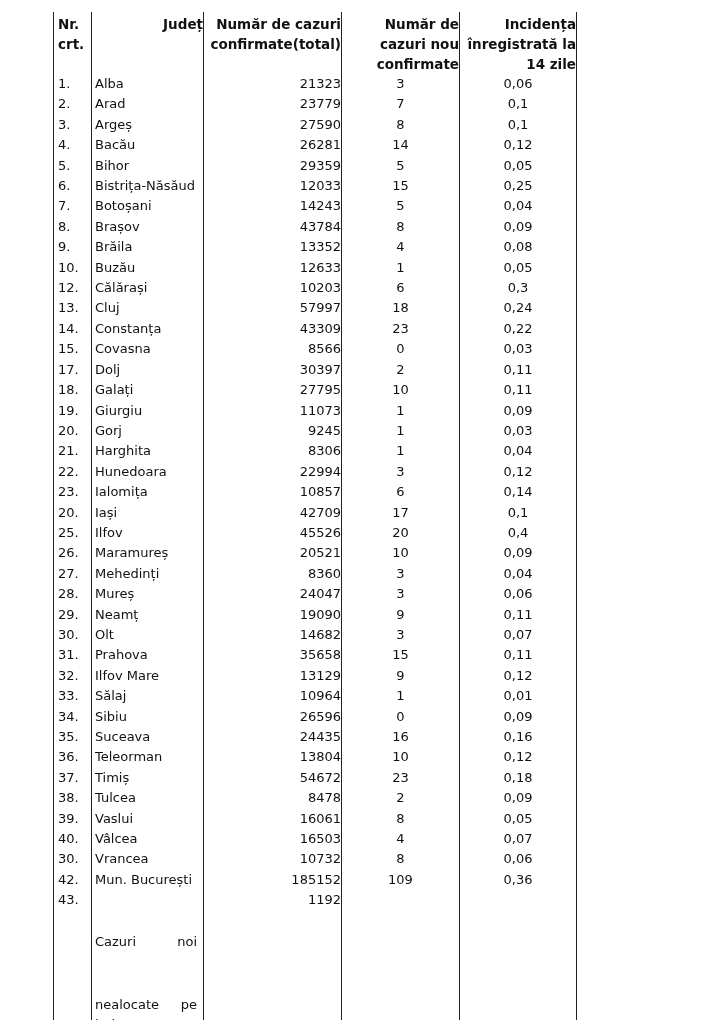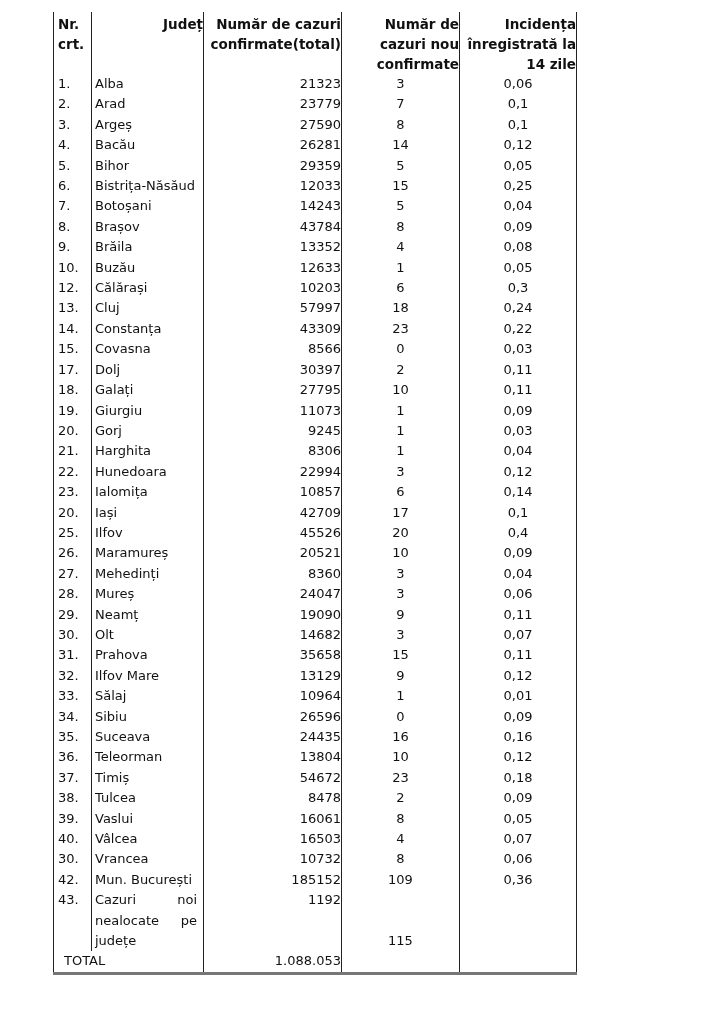--- a/index.html
+++ b/index.html
@@ -7,21 +7,21 @@
          font-family: "DejaVu Sans", sans-serif; color: #111; }
   .tbl { position: absolute; left: 53px; top: 12px; border-collapse: collapse; table-layout: fixed; }
   .tbl td, .tbl th { border-left: 1.5px solid #222; border-right: 1.5px solid #222; padding: 0; font-size: 13px; line-height: 20.4px; height: 20.4px; vertical-align: top; }
   .tbl th { font-weight: bold; font-size: 13.5px; line-height: 20px; text-align: right; padding-top: 2px; height: 59px; }
   .c1 { width: 33px; padding-left: 4px !important; text-align: left; }
   .c2 { width: 108px; padding-left: 3px !important; text-align: left; }
   .c3 { width: 137px; text-align: right; }
   .c4 { width: 117px; text-align: center; }
   .c5 { width: 116px; text-align: center; }
   .tbl th.c1 { text-align: left; }
-  .note-cell { text-align: justify; text-align-last: justify; }
+  .note-cell { text-align: justify; text-align-last: justify; margin-top: 42px; }
   .total-row td { border-bottom: 3px solid #777; font-weight: normal; }
   .total-label { font-weight: bold; padding-left: 10px !important; }
 </style>
 </head>
 <body>
 
 <table class="tbl">
   <thead>
     <tr>
       <th class="c1">Nr. crt.</th>

